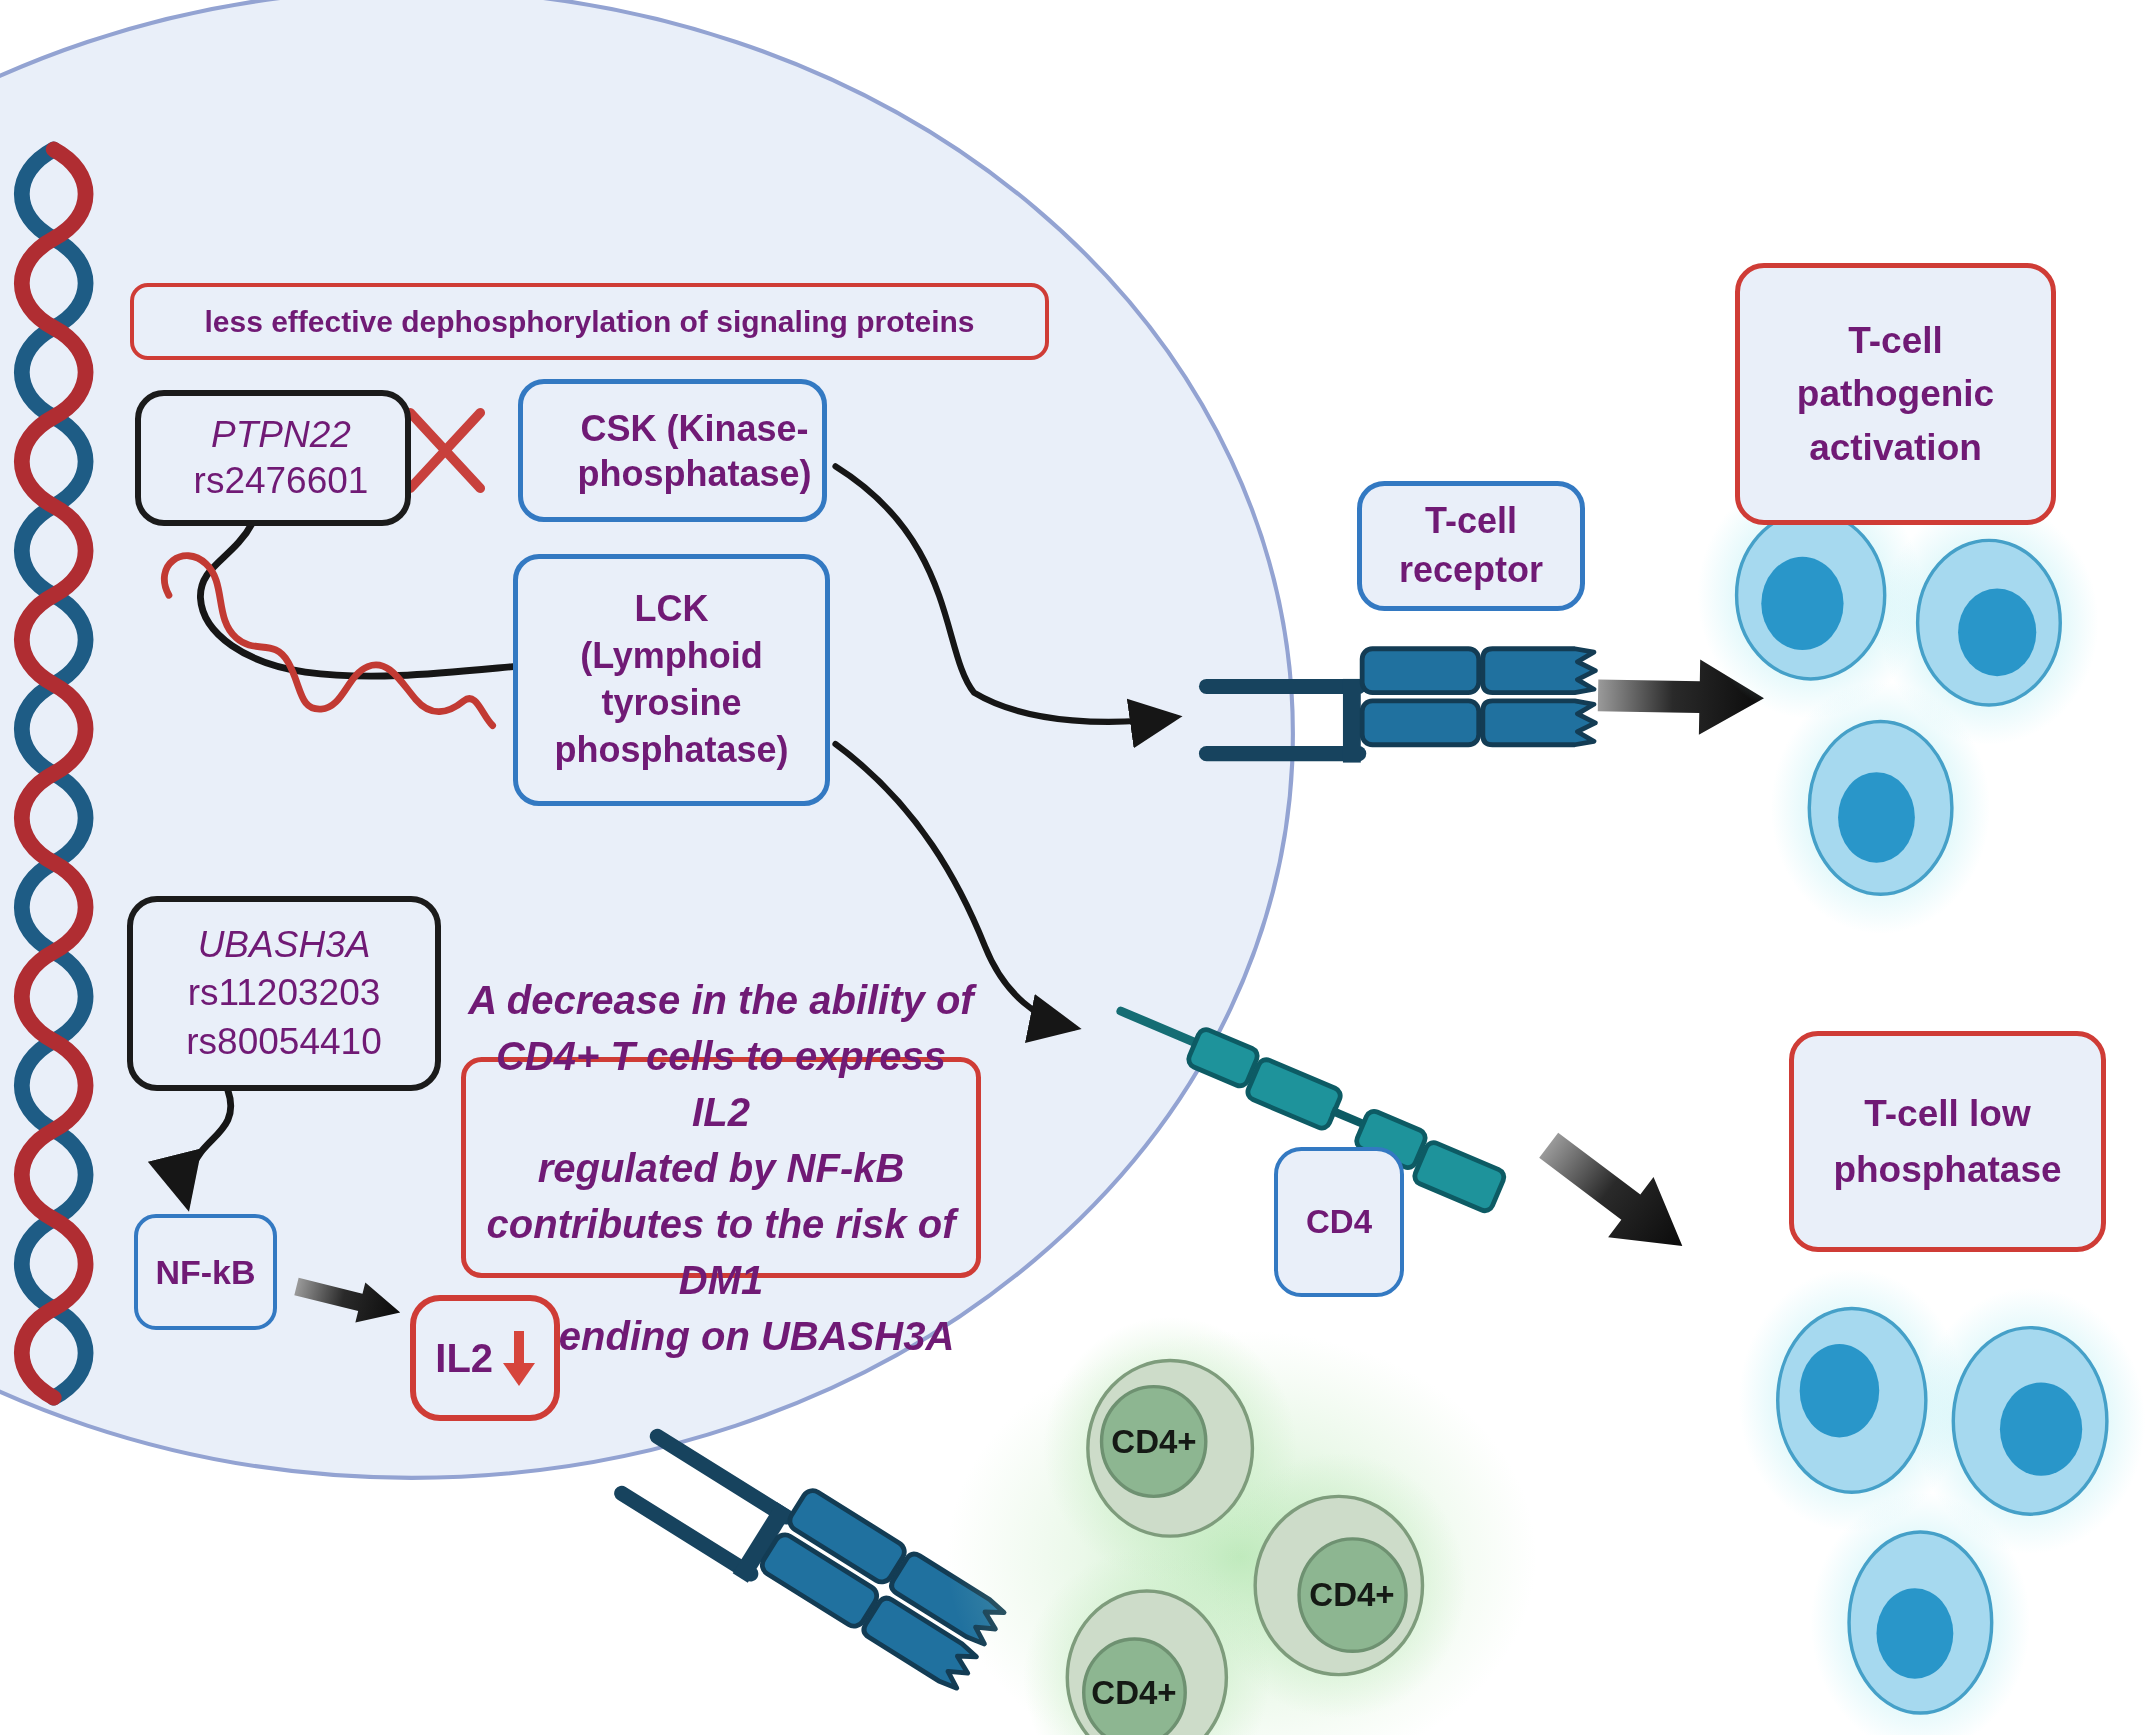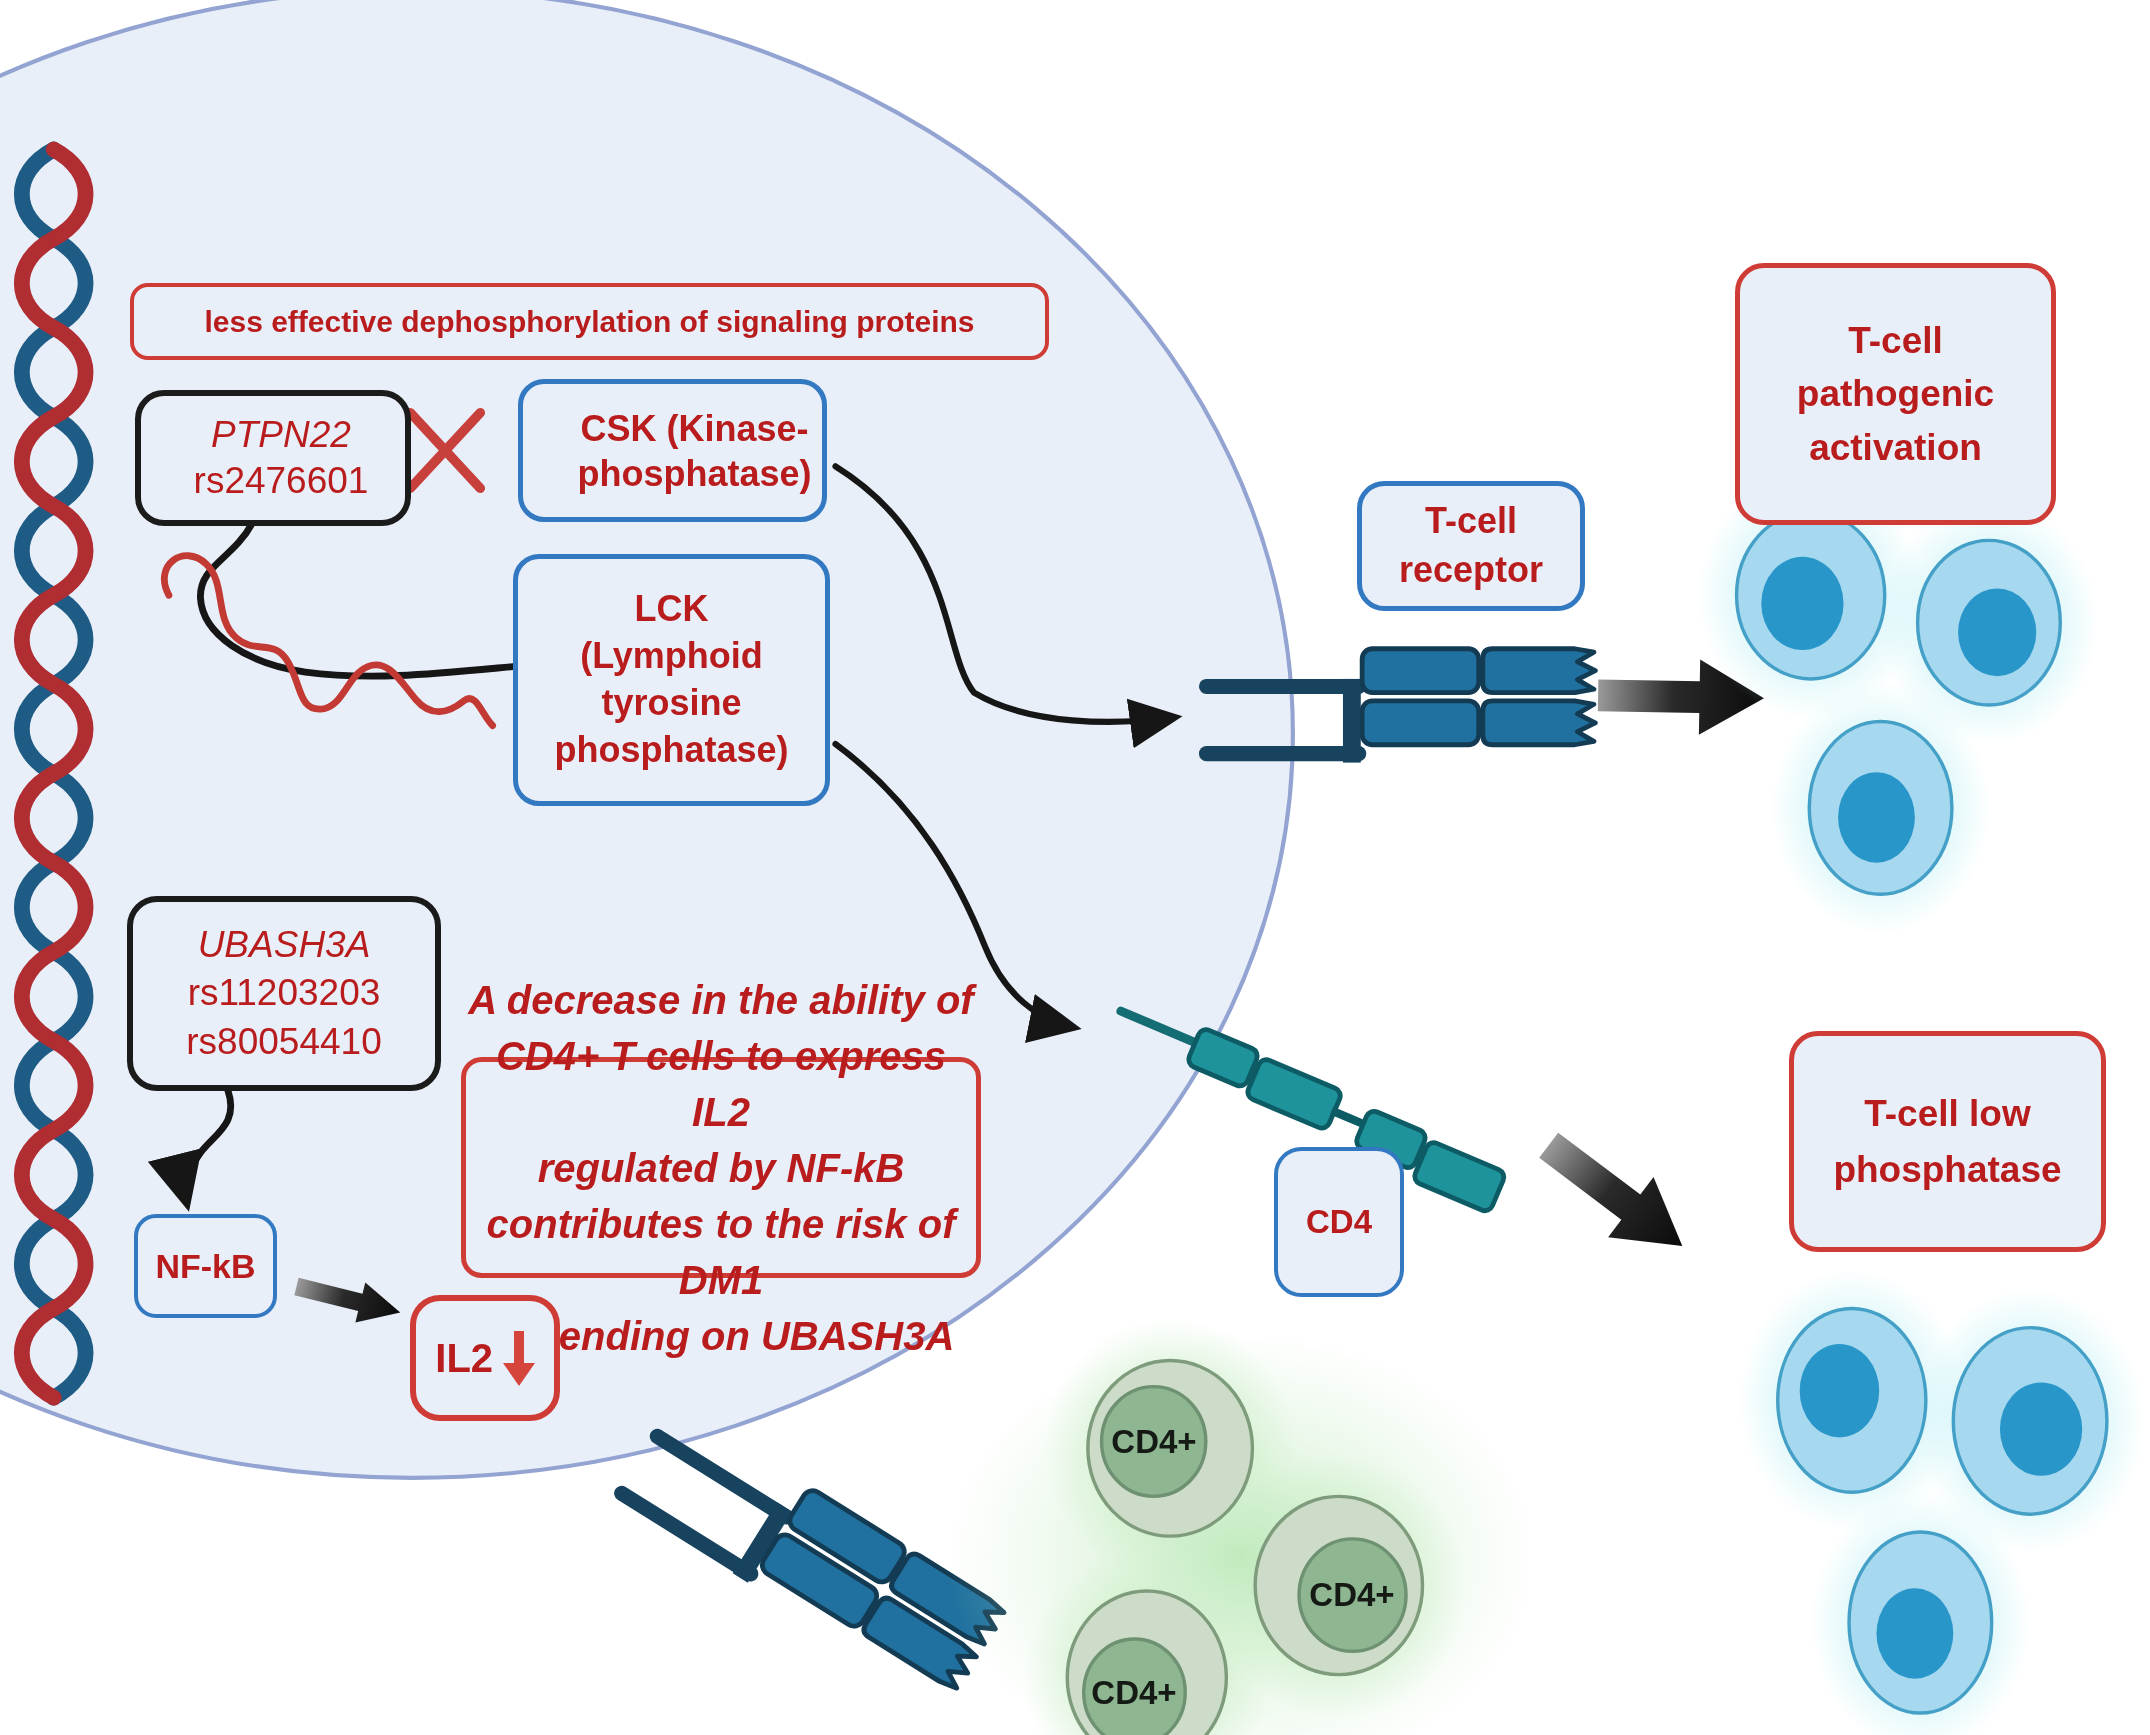--- a/index.html
+++ b/index.html
@@ -1,35 +1,35 @@
 <!DOCTYPE html>
 <html style="font-size:11px"><head>
 <meta charset="utf-8">
 <style>
   html,body{margin:0;padding:0;background:#ffffff;}
   .stage{position:relative;width:2151px;height:1735px;background:#ffffff;overflow:hidden;
          font-family:"Liberation Sans", sans-serif;color:#1a1a1a;}
   .stage svg{position:absolute;left:0;top:0;}
   .box{position:absolute;box-sizing:border-box;background:#e9eff9;display:flex;flex-direction:column;
-       align-items:center;justify-content:center;text-align:center;white-space:pre-line;color:#b91c1c;}
+       align-items:center;justify-content:center;text-align:center;white-space:pre-line;color:#701a75;}
   .red-border{border:5.5px solid #cf3c36;}
   .blue-border{border:5.5px solid #3379c2;}
   .black-border{border:6.2px solid #1b1b1b;}
   .ital{font-style:italic;}
   .banner{left:130px;top:283px;width:919px;height:77px;border-radius:18px;border-width:4.8px;
           font-size:30px;font-weight:700;}
   .ptpn22{left:135px;top:390px;width:276px;height:136px;border-radius:29px;font-size:37px;line-height:1.25;padding-left:16px;}
   .csk{left:518px;top:379px;width:309px;height:143px;border-radius:26px;font-size:36px;font-weight:700;line-height:1.25;padding-left:44px;}
   .lck{left:513px;top:554px;width:317px;height:252px;border-radius:26px;font-size:36px;font-weight:700;line-height:1.3;}
   .reduction{left:180px;top:676px;width:289px;height:139px;border-radius:25px;border-width:4.8px;
           font-size:29.5px;font-weight:700;font-style:italic;line-height:1.3;}
   .ubash3a{left:127px;top:896px;width:314px;height:195px;border-radius:30px;font-size:37px;line-height:1.3;}
   .decrease{left:461px;top:1057px;width:520px;height:221px;border-radius:20.6px;
           font-size:40px;font-weight:700;font-style:italic;line-height:1.4;}
-  .nfkb{left:134px;top:1214px;width:143px;height:104px;border-radius:22px;border-width:4.8px;
+  .nfkb{left:134px;top:1214px;width:143px;height:116px;border-radius:22px;border-width:4.8px;
           font-size:34px;font-weight:700;}
   .il2{left:410px;top:1295px;width:150px;height:126px;border-radius:30px;border-width:6.9px;
           font-size:40px;font-weight:700;flex-direction:row;gap:9.6px;}
   .tcrlabel{left:1357px;top:481px;width:228px;height:130px;border-radius:27.4px;
           font-size:36px;font-weight:700;line-height:1.35;}
   .cd4label{left:1274px;top:1147px;width:130px;height:150px;border-radius:27.4px;border-width:4.8px;
           font-size:33px;font-weight:700;}
   .pathogenic{left:1735px;top:263px;width:321px;height:262px;border-radius:29px;
           font-size:37px;font-weight:700;line-height:1.45;}
   .lowact{left:1789px;top:1031px;width:317px;height:221px;border-radius:29px;

